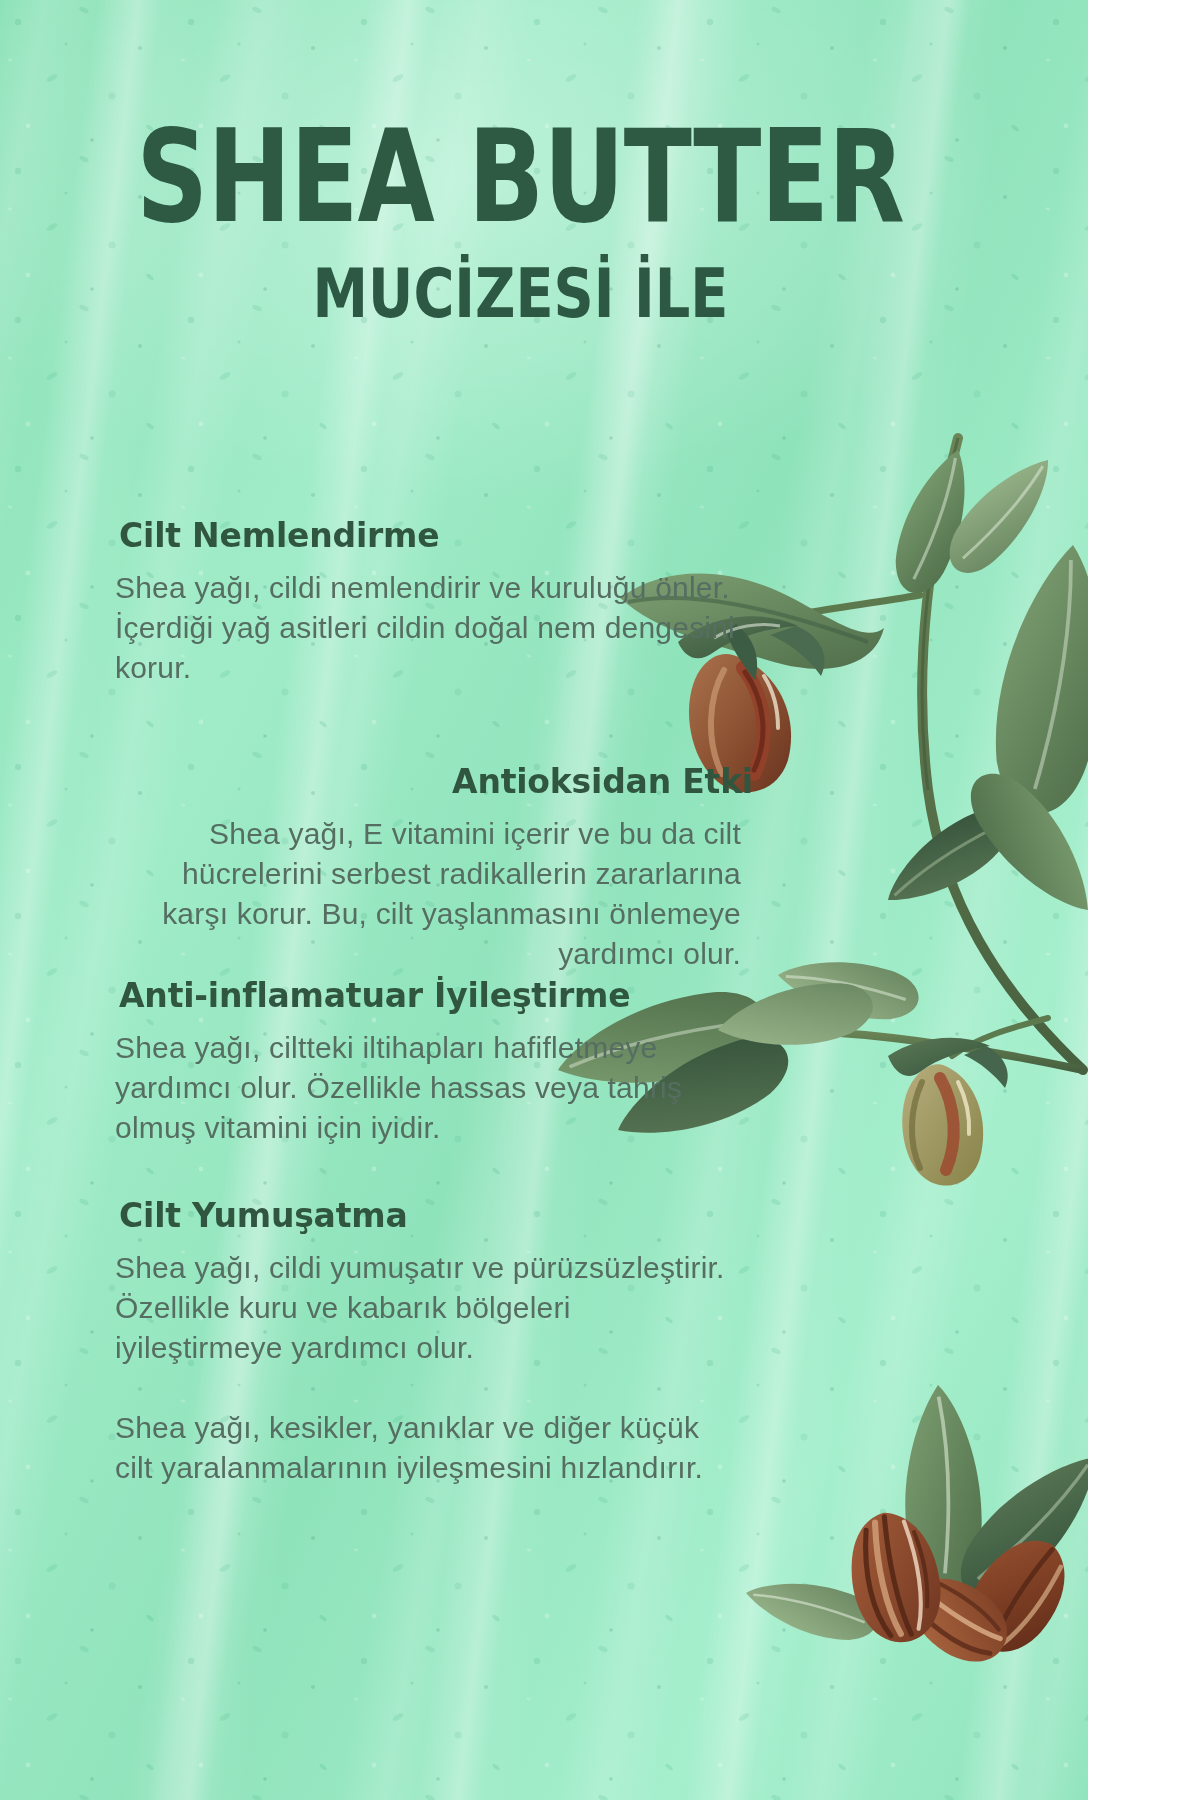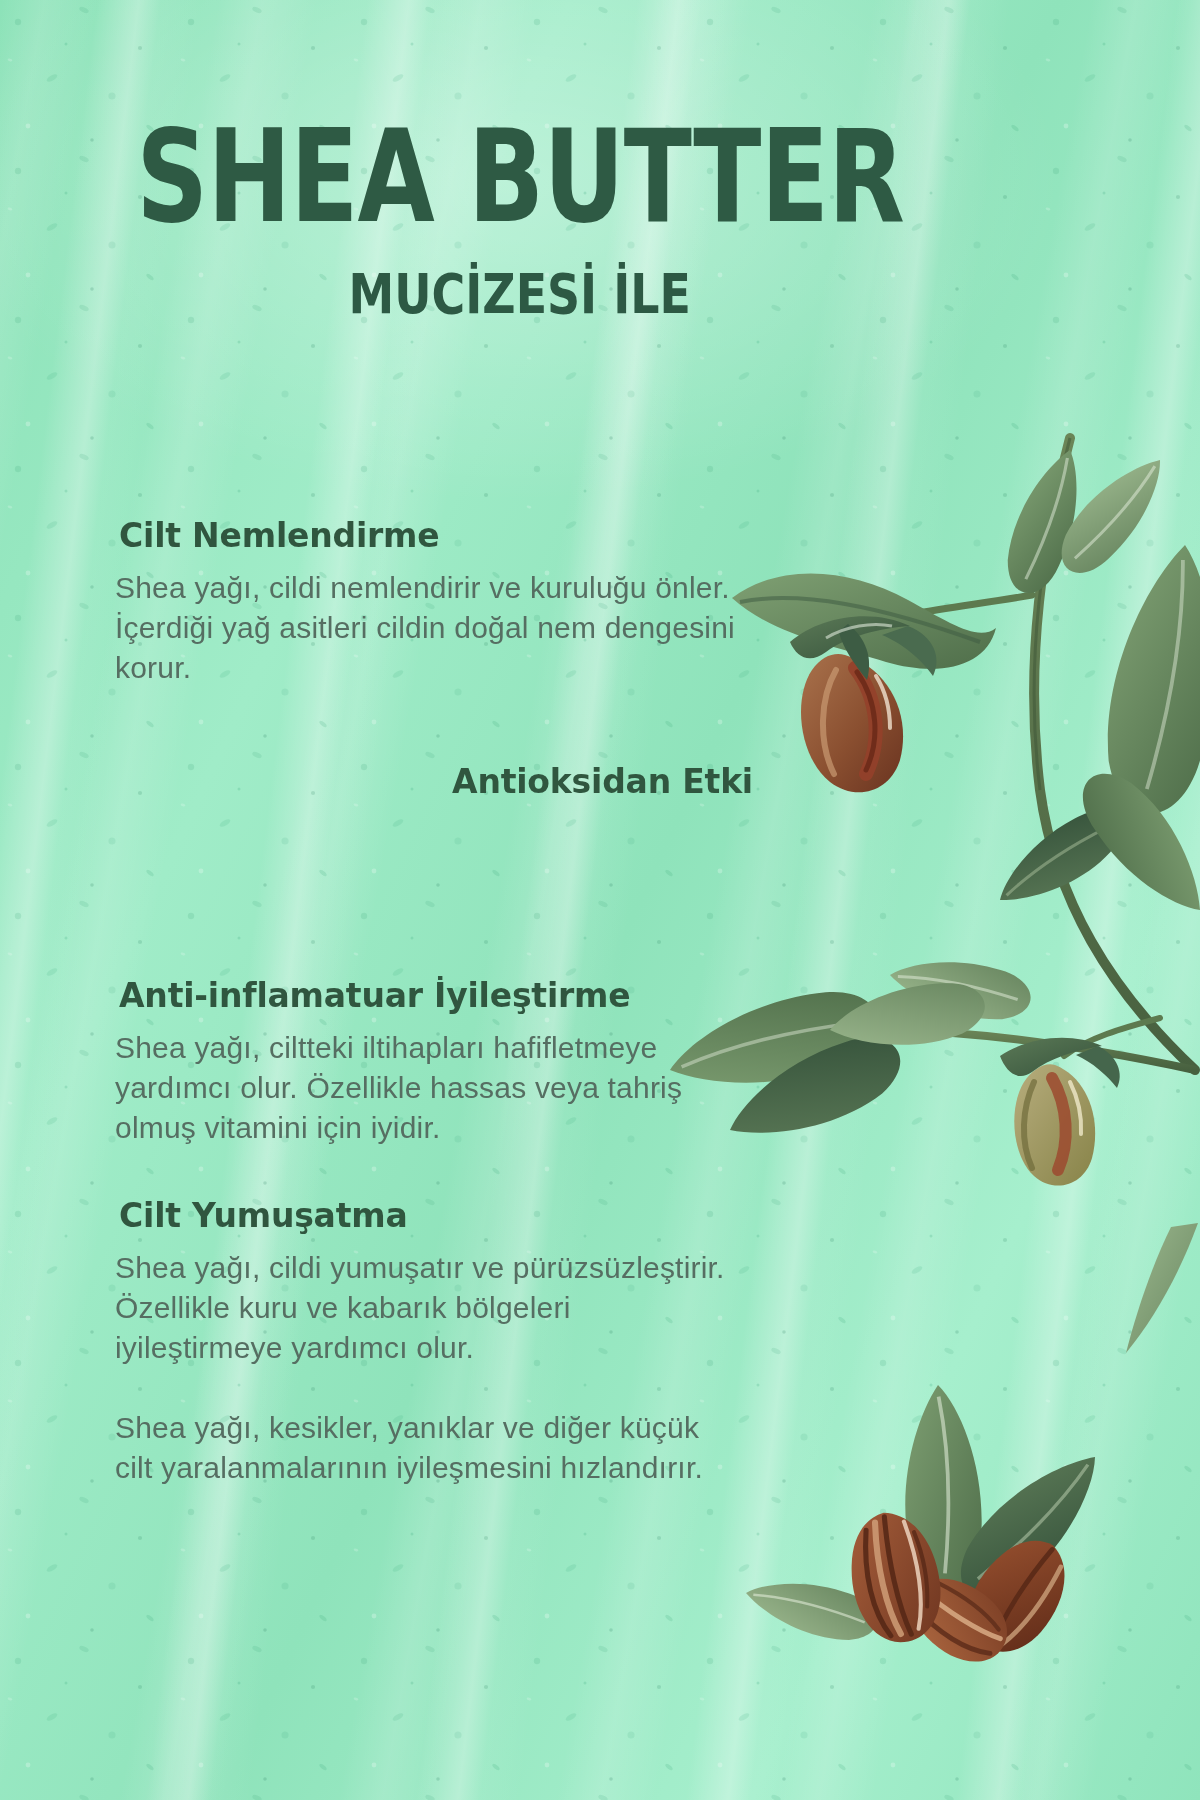--- a/index.html
+++ b/index.html
@@ -1,18 +1,18 @@
 <!DOCTYPE html>
 <html><head>
 <meta charset="utf-8">
 <style>
   html,body{margin:0;padding:0;}
   .poster{
     position:relative;
-    width:1200px;height:1800px;
+    width:1088px;height:1800px;
     overflow:hidden;
     background:linear-gradient(115deg,#8ce2b8 0%,#a0ecc8 28%,#8fe3bb 52%,#a6efcd 78%,#8fe4bc 100%);
     font-family:"Liberation Sans",sans-serif;
   }
   .streaks{
     position:absolute;inset:0;z-index:1;pointer-events:none;
     background:
       radial-gradient(ellipse 900px 520px at 42% 10%, rgba(255,255,255,0.30), rgba(255,255,255,0) 62%),
       repeating-linear-gradient(97deg,
         rgba(255,255,255,0) 0px, rgba(255,255,255,0) 96px,
@@ -30,21 +30,21 @@
   .title-block{
     position:absolute;z-index:4;top:118px;left:0;width:1040px;
     text-align:center;color:#2e5a44;
   }
   .title-block h1{
     margin:0;font-family:"DejaVu Sans",sans-serif;font-weight:bold;
     font-size:128px;line-height:118px;letter-spacing:-1px;white-space:nowrap;
   }
   .title-block .subtitle{
     margin-top:18px;font-family:"DejaVu Sans",sans-serif;font-weight:bold;
-    font-size:56px;line-height:80px;letter-spacing:0;white-space:nowrap;color:#2d5944;text-decoration:underline;
+    font-size:68px;line-height:80px;letter-spacing:0;white-space:nowrap;color:#2d5944;text-decoration:underline;
   }
   .squeeze{display:inline-block;transform:scaleX(0.78);transform-origin:50% 50%;}
   .squeeze2{display:inline-block;transform:scaleX(0.82);transform-origin:50% 50%;}
   .sections{position:absolute;inset:0;z-index:5;}
   .benefit{position:absolute;left:103px;width:650px;}
   .benefit:nth-of-type(1){top:516px;}
   .benefit:nth-of-type(2){top:762px;text-align:right;}
   .benefit:nth-of-type(3){top:976px;}
   .benefit:nth-of-type(4){top:1196px;}
   .benefit:nth-of-type(5){top:1396px;}
@@ -247,20 +247,21 @@
     <div class="subtitle"><span class="squeeze2">MUCİZESİ İLE</span></div>
   </header>
 
   <main class="sections">
     <section class="benefit">
       <h2>Cilt Nemlendirme</h2>
       <p>Shea yağı, cildi nemlendirir ve kuruluğu önler. İçerdiği yağ asitleri cildin doğal nem dengesini korur.</p>
     </section>
     <section class="benefit">
       <h2>Antioksidan Etki</h2>
+      <p>Shea yağı, E vitamini içerir ve bu da cilt hücrelerini serbest radikallerin zararlarına karşı korur. Bu, cilt yaşlanmasını önlemeye yardımcı olur.</p>
     </section>
     <section class="benefit">
       <h2>Anti-inflamatuar İyileştirme</h2>
       <p>Shea yağı, ciltteki iltihapları hafifletmeye yardımcı olur. Özellikle hassas veya tahriş olmuş vitamini için iyidir.</p>
     </section>
     <section class="benefit">
       <h2>Cilt Yumuşatma</h2>
       <p>Shea yağı, cildi yumuşatır ve pürüzsüzleştirir. Özellikle kuru ve kabarık bölgeleri iyileştirmeye yardımcı olur.</p>
     </section>
     <section class="benefit">

